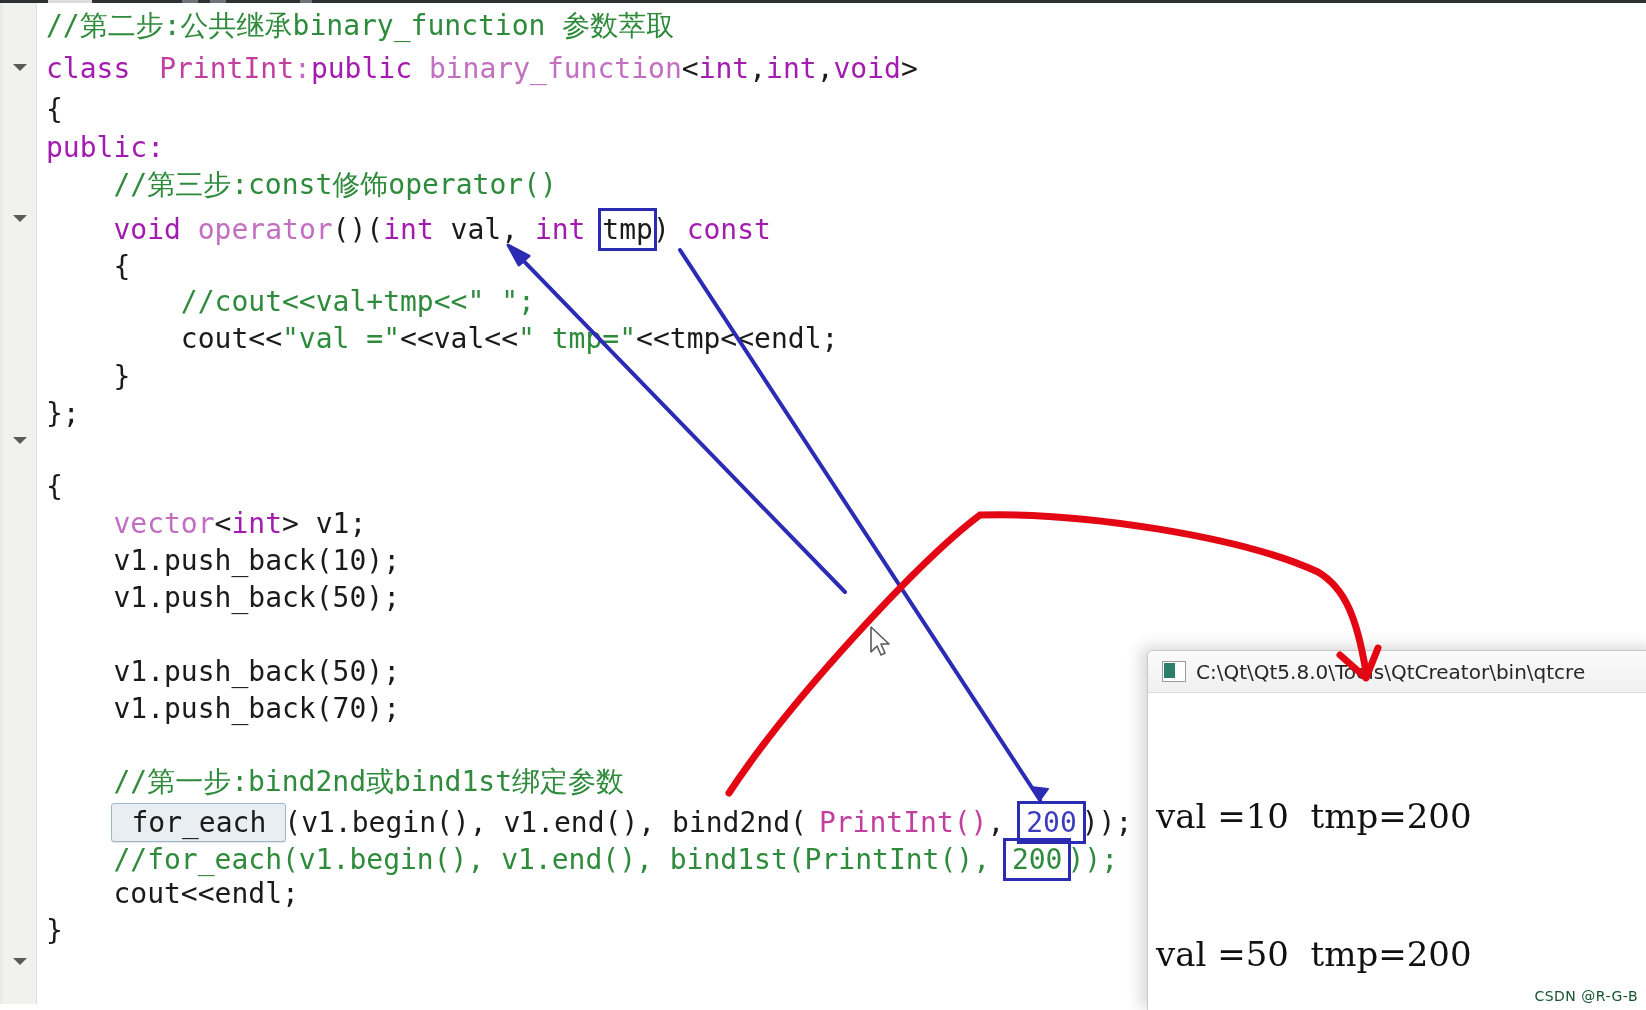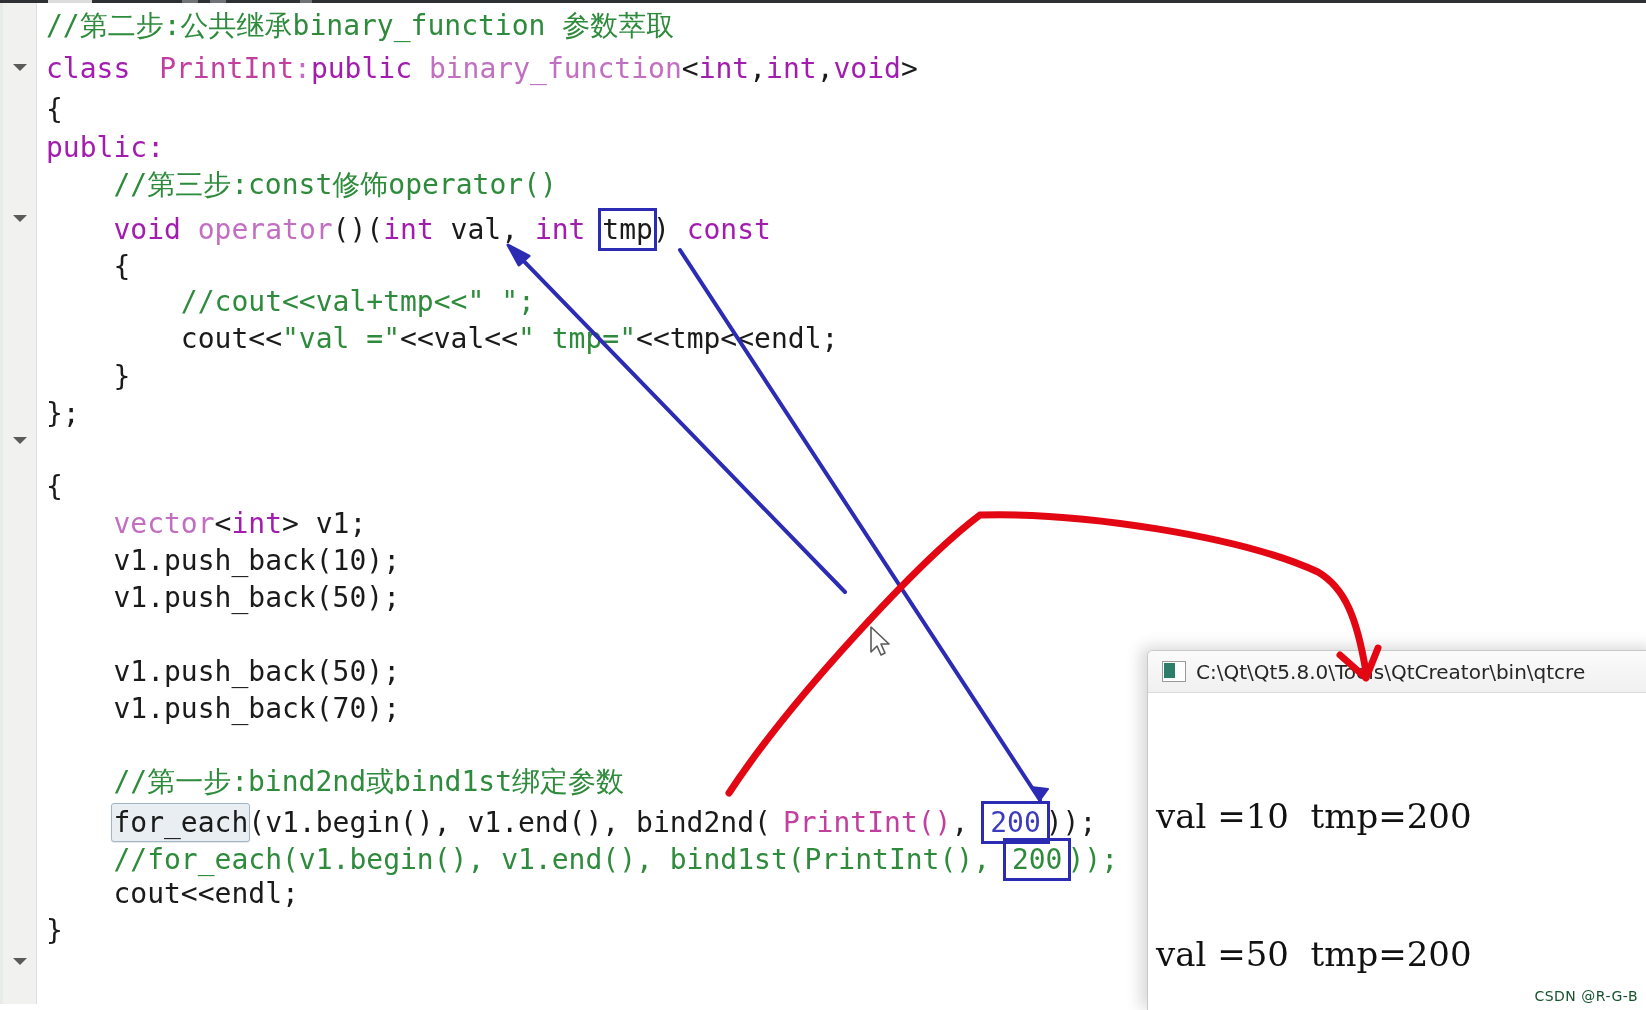--- a/index.html
+++ b/index.html
@@ -32,21 +32,21 @@
   .cmt{color:#2e8b3c;}
   .kw{color:#a21caf;}
   .typ{color:#c26fc2;}
   .cls{color:#c23fa0;margin-left:12px;}
   .num{color:#3b3bbf;}
   .str{color:#2e8b3c;}
   .pln{color:#1a1a1a;}
 
   
   .selbox{display:inline-block;border:1px solid #9fb6c9;background:#e9eef3;
-          border-radius:3px;padding:0 1px;margin:0 -2px;
+          border-radius:3px;padding:0 19px;margin:0 -2px;
           box-shadow:0 1px 1px rgba(0,0,0,.10);}
   .bluebox{display:inline-block;border:3px solid #2b2bb4;padding:0 1px;margin:0 -4px;}
   .bluebox2{display:inline-block;border:3px solid #2b2bb4;padding:0 6px;margin:0 -4px;}
 
   
   .console{position:absolute;left:1147px;top:650px;width:510px;height:360px;
            background:#ffffff;border:1px solid #c8c8c8;border-radius:6px 6px 0 0;
            box-shadow:-6px -3px 16px rgba(0,0,0,.16);overflow:hidden;}
   .console-title{position:absolute;left:0;top:0;width:100%;height:42px;
            background:linear-gradient(#fbfbfb,#f0f0f0);border-bottom:1px solid #dcdcdc;

